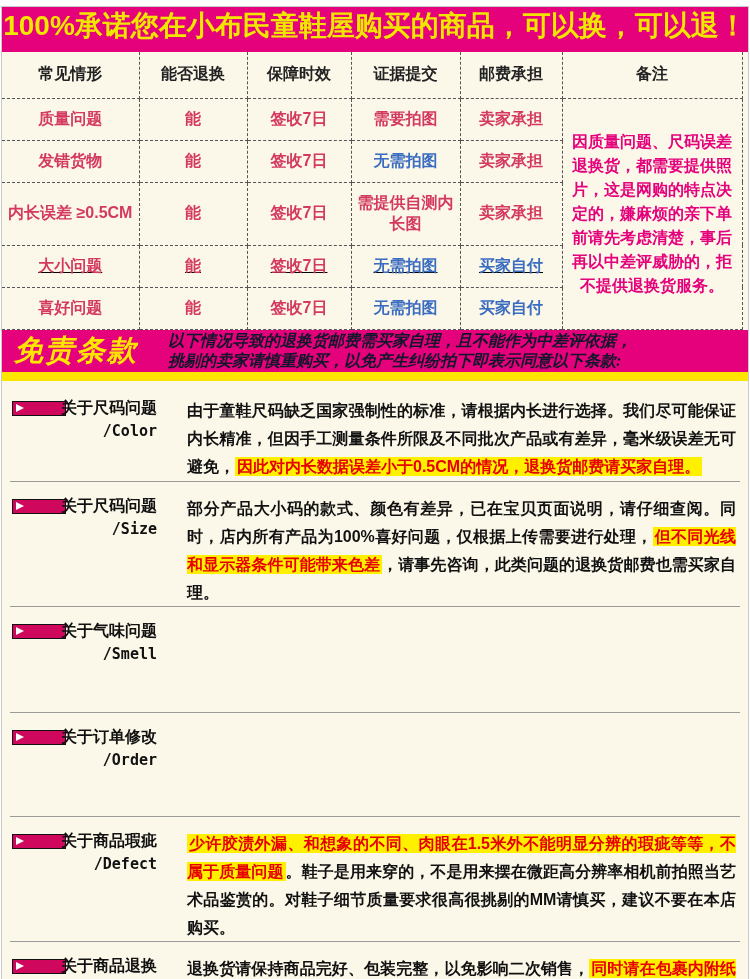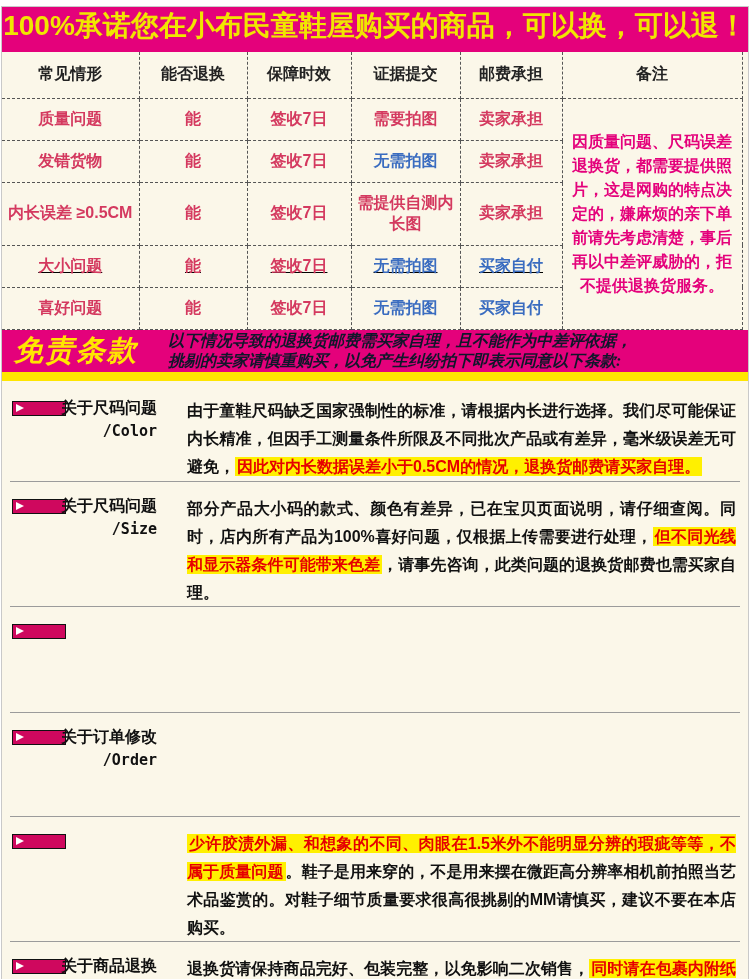--- a/index.html
+++ b/index.html
@@ -192,36 +192,44 @@
           <div class="sec-title">关于尺码问题</div>
           <div class="sec-sub">/Size</div>
         </div>
         <div class="sec-body"><span>部分产品大小码的款式、颜色有差异，已在宝贝页面说明，请仔细查阅。同时，店内所有产品为100%喜好问题，仅根据上传需要进行处理，</span><span class="hl">但不同光线和显示器条件可能带来色差</span><span>，请事先咨询，此类问题的退换货邮费也需买家自理。</span></div>
         <div class="sec-divider"></div>
       </div>
       <div class="section" style="min-height: 106px;">
         <span class="flag">
           <span class="flag-tri"></span>
         </span>
+        <div class="sec-left">
+          <div class="sec-title">关于气味问题</div>
+          <div class="sec-sub">/Smell</div>
+        </div>
         <div class="sec-divider"></div>
       </div>
       <div class="section" style="min-height: 104px;">
         <span class="flag">
           <span class="flag-tri"></span>
         </span>
         <div class="sec-left">
           <div class="sec-title">关于订单修改</div>
           <div class="sec-sub">/Order</div>
         </div>
         <div class="sec-divider"></div>
       </div>
       <div class="section" style="min-height: 104px;">
         <span class="flag">
           <span class="flag-tri"></span>
         </span>
+        <div class="sec-left">
+          <div class="sec-title">关于商品瑕疵</div>
+          <div class="sec-sub">/Defect</div>
+        </div>
         <div class="sec-body"><span class="hl">少许胶渍外漏、和想象的不同、肉眼在1.5米外不能明显分辨的瑕疵等等，不属于质量问题</span><span>。鞋子是用来穿的，不是用来摆在微距高分辨率相机前拍照当艺术品鉴赏的。对鞋子细节质量要求很高很挑剔的MM请慎买，建议不要在本店购买。</span></div>
         <div class="sec-divider"></div>
       </div>
       <div class="section" style="min-height: 96px;">
         <span class="flag">
           <span class="flag-tri"></span>
         </span>
         <div class="sec-left">
           <div class="sec-title">关于商品退换</div>
         </div>

